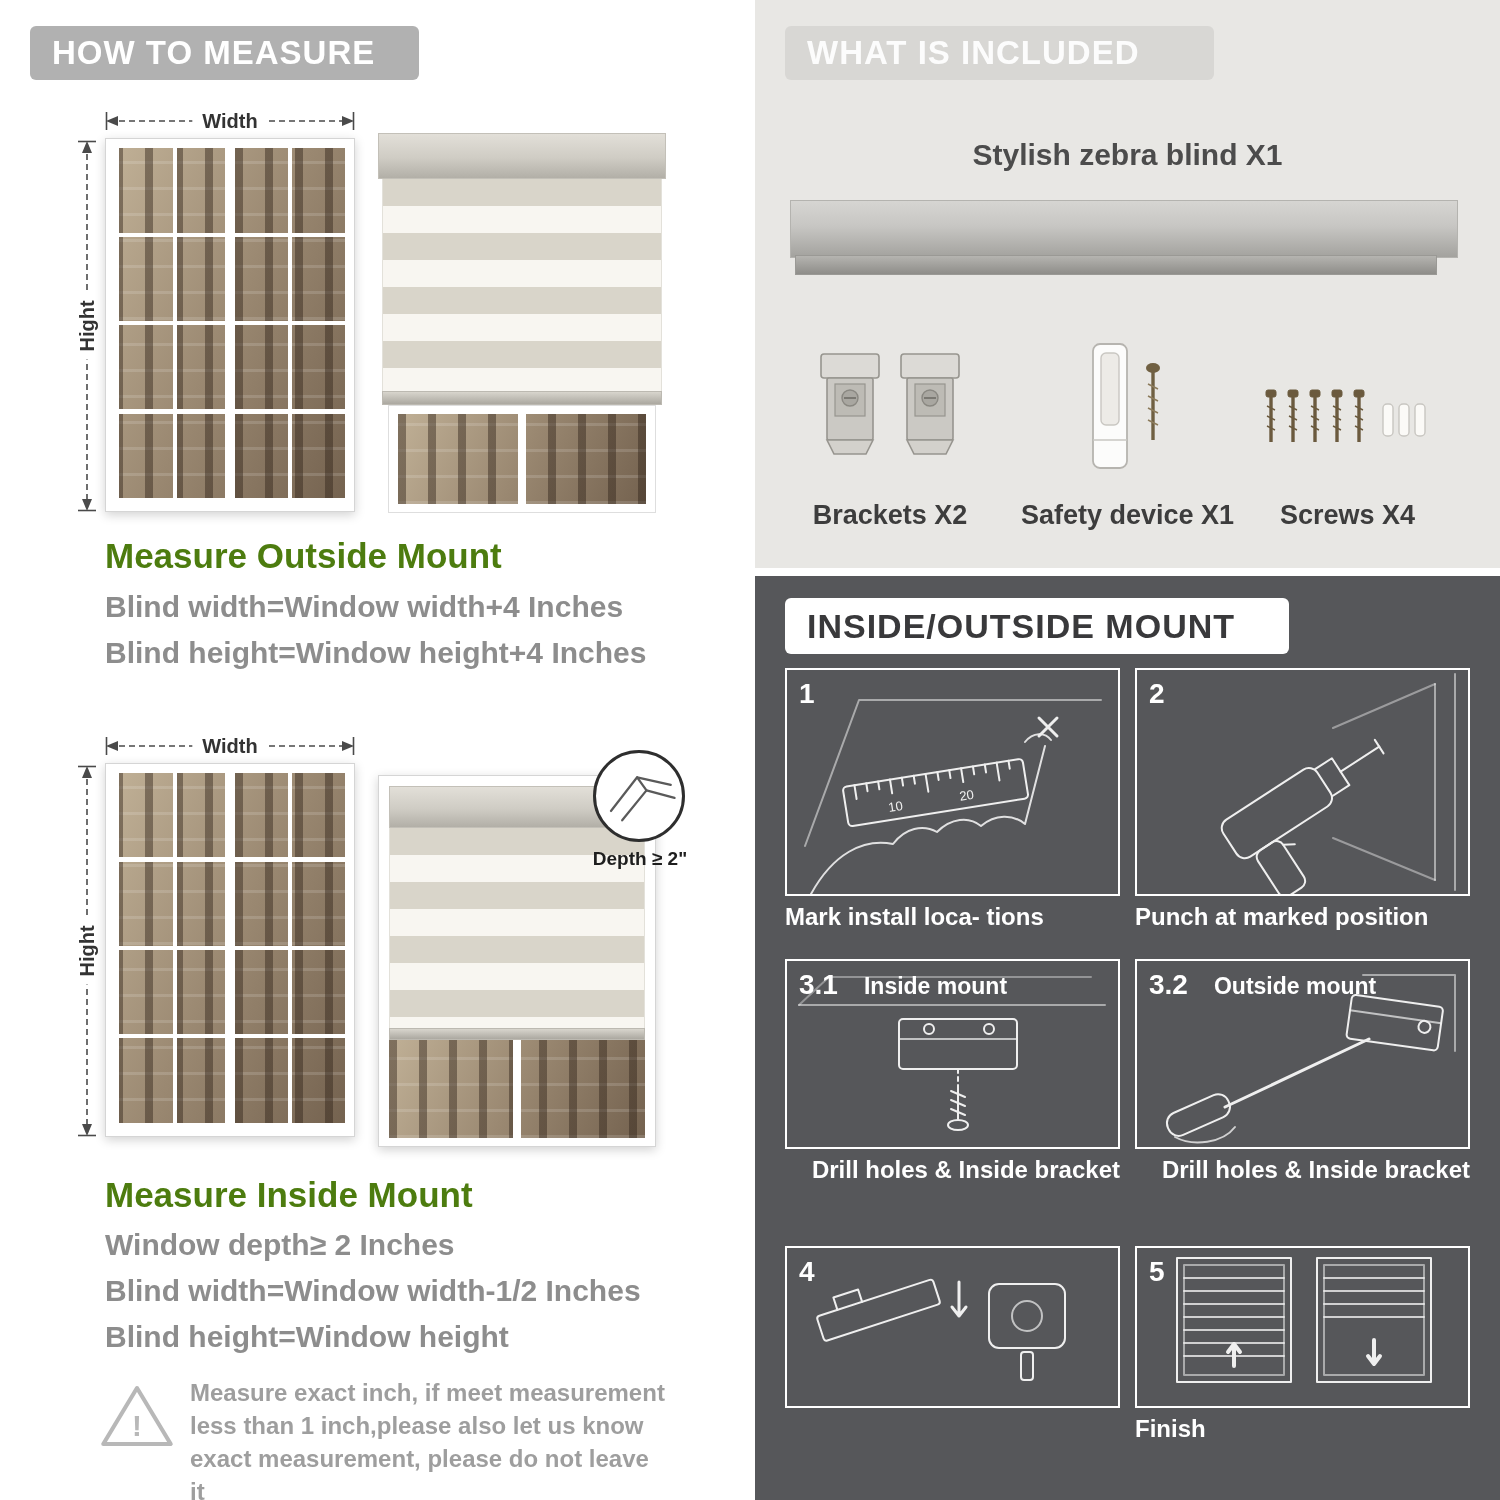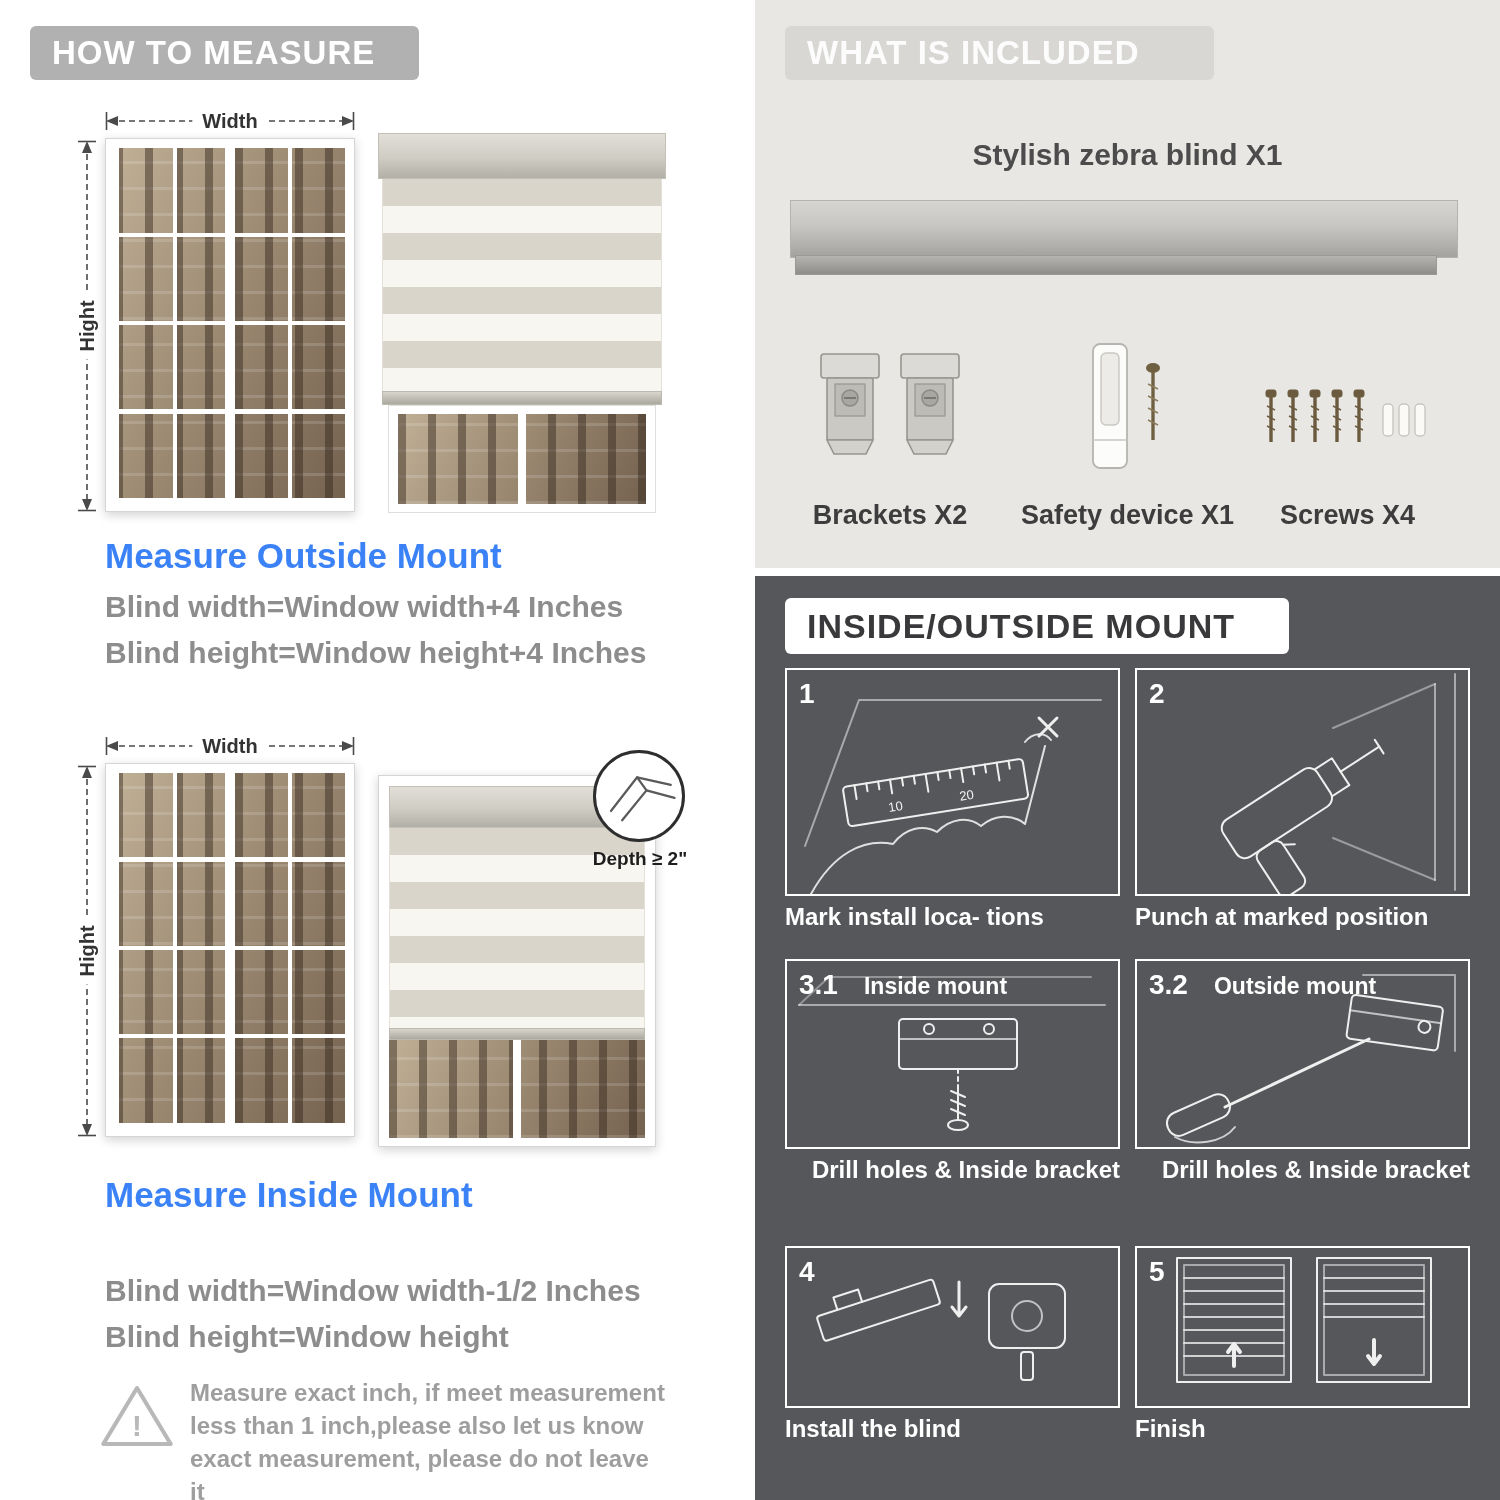--- a/index.html
+++ b/index.html
@@ -5,21 +5,21 @@
   html,body{margin:0;padding:0;background:#fff;font-family:"Liberation Sans",sans-serif;}
   .canvas{position:relative;width:1500px;height:1500px;background:#fff;overflow:hidden;}
 
   
   .pill{position:absolute;border-radius:6px;font-weight:bold;font-size:33px;letter-spacing:1px;
         line-height:54px;height:54px;padding:0 22px;white-space:nowrap;box-sizing:content-box;}
   .pill-gray{background:#b1b1b1;color:#ffffff;left:30px;top:26px;width:345px;}
   .pill-light{background:#d8d7d4;color:#fcfcfc;left:30px;top:26px;width:385px;}
   .pill-white{background:#ffffff;color:#39393b;left:30px;top:22px;width:460px;height:56px;line-height:56px;font-size:34px;}
 
-  .section-title{position:absolute;font-size:35px;font-weight:bold;color:#3b82f6;}
+  .section-title{position:absolute;font-size:35px;font-weight:bold;color:#4d7c0f;}
   .measure-line{position:absolute;font-size:30px;font-weight:bold;color:#8d8d8d;white-space:nowrap;}
 
   
   .window{position:absolute;background:#fff;border:1px solid #d5d5d5;box-shadow:0 3px 10px rgba(0,0,0,.18);padding:9px;box-sizing:border-box;}
   .glass{position:relative;width:100%;height:100%;}
   .facade{background-color:#93836f;
     background-image:
       repeating-linear-gradient(90deg, rgba(48,35,25,.45) 0 8px, rgba(0,0,0,0) 8px 30px),
       repeating-linear-gradient(0deg, rgba(255,255,255,.14) 0 3px, rgba(0,0,0,0) 3px 26px),
       linear-gradient(115deg,#c0b096 0%,#9a8871 50%,#74624f 100%);}
@@ -158,20 +158,21 @@
       <g stroke="#5a5a5a" stroke-width="2.4" fill="none" stroke-linecap="round" stroke-linejoin="round">
         <path d="M16 62 L44 26 L80 34"></path>
         <path d="M28 72 L54 40 L84 48"></path>
         <path d="M44 26 L54 40"></path>
       </g>
     </svg>
   </div>
   <div class="depth-label" style="left:582px;top:848px;width:116px;">Depth ≥ 2"</div>
 
   <div class="section-title" style="left:105px;top:1175px;">Measure Inside Mount</div>
+  <div class="measure-line" style="left:105px;top:1228px;">Window depth≥ 2 Inches</div>
   <div class="measure-line" style="left:105px;top:1274px;">Blind width=Window width-1/2 Inches</div>
   <div class="measure-line" style="left:105px;top:1320px;">Blind height=Window height</div>
 
   <div class="warning">
     <svg style="position:absolute;left:0;top:8px;" width="74" height="68" viewBox="0 0 90 80">
       <path d="M45 6 L86 74 L4 74 Z" fill="none" stroke="#b8b8b8" stroke-width="5" stroke-linejoin="round"></path>
       <text x="45" y="64" font-size="36" font-weight="bold" fill="#b8b8b8" text-anchor="middle" font-family="Liberation Sans, sans-serif">!</text>
     </svg>
     <div class="warning-text">Measure exact inch, if meet measurement less than 1 inch,please also let us know exact measurement, please do not leave it</div>
   </div>
@@ -380,21 +381,20 @@
                 <rect x="30" y="48" width="122" height="26" rx="3"></rect>
                 <path d="M52 48 v-13 h26 v13"></path>
               </g>
               <path d="M172 34 v34 M172 68 l-7 -9 M172 68 l7 -9" stroke-width="3"></path>
               <rect x="202" y="36" width="76" height="64" rx="10"></rect>
               <circle cx="240" cy="68" r="15" opacity=".7"></circle>
               <rect x="234" y="104" width="12" height="28" rx="3"></rect>
             </g>
           </svg>
         </div>
-        <div class="caption">Install the blind</div>
       </div>
 
       <div class="step">
         <div class="panel p-short">
           <div class="panel-head">
             <span class="step-num">5</span>
             <span class="step-sub"></span>
           </div>
           <svg viewBox="0 0 331 158">
             <g class="line-art">

